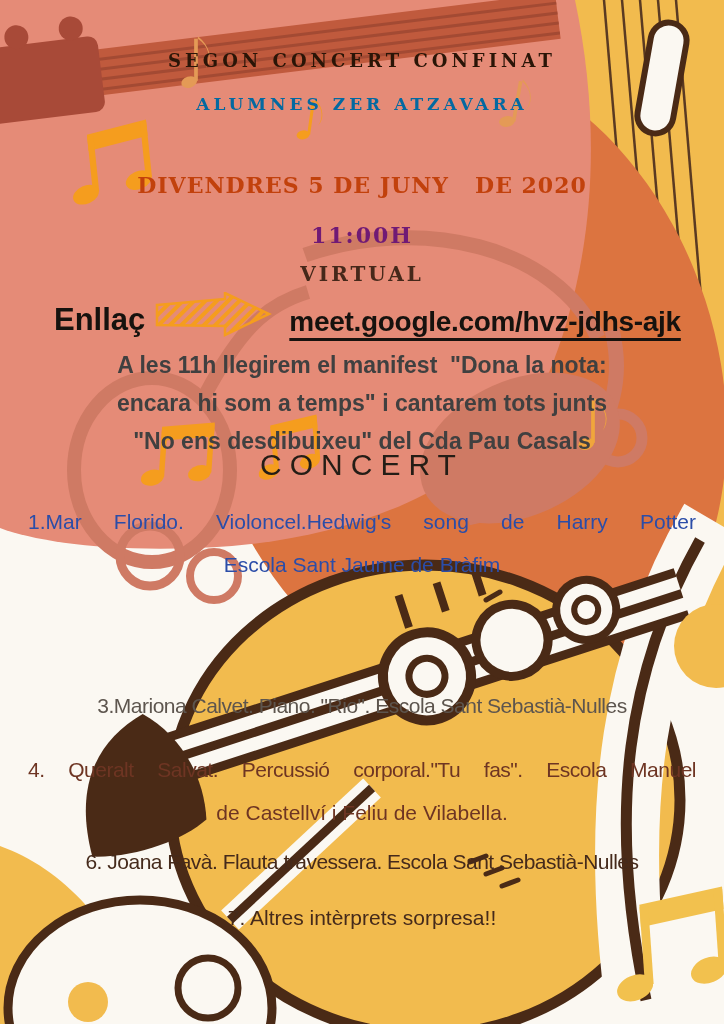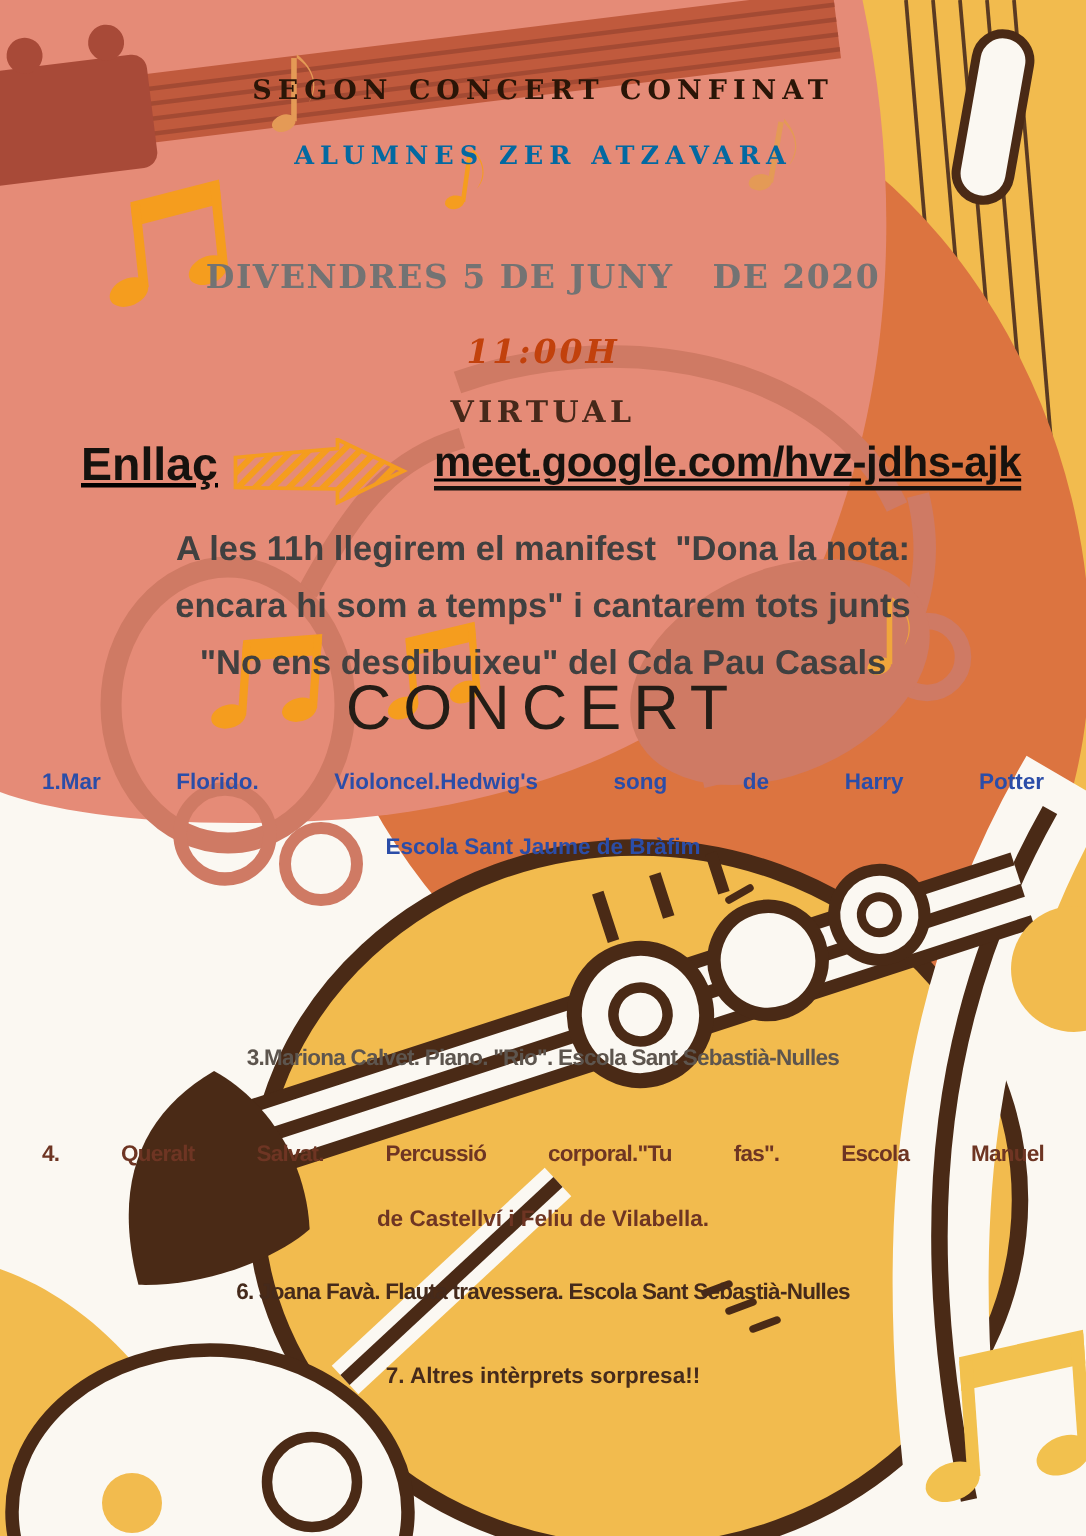--- a/index.html
+++ b/index.html
@@ -12,33 +12,33 @@
   .serif{font-family:"DejaVu Serif",serif;font-weight:700;}
   .pre{white-space:pre;}
 
   .title{top:50px;font-size:18px;letter-spacing:4px;}
   .subtitle{top:94px;font-size:17px;letter-spacing:4px;}
   .date{top:172px;font-size:22px;letter-spacing:1px;}
   .time{top:222px;font-size:22px;letter-spacing:2px;}
   .mode{top:262px;font-size:20px;letter-spacing:3px;}
 
   .linkrow{position:absolute;top:292px;left:54px;right:15px;z-index:2;
-    display:flex;align-items:flex-start;text-decoration:underline;}
+    display:flex;align-items:flex-end;}
   .linklabel{font-size:31px;font-weight:700;}
   .arrow-wrap{width:118px;height:46px;margin:0 16px 0 10px;flex:none;}
   .linkurl{font-size:28px;font-weight:700;letter-spacing:-0.3px;
     text-decoration:underline;text-decoration-thickness:3px;text-underline-offset:7px;}
 
   .manifest{top:346px;font-weight:700;font-size:23px;line-height:38px;z-index:2;}
   .manifest div{white-space:pre;}
 
-  .concert{top:448px;font-size:42px;letter-spacing:8px;font-weight:400;color:#241d16;}
-
-  .program{position:absolute;left:28px;width:668px;z-index:2;font-weight:700;
-    font-size:15px;line-height:43px;}
+  .concert{top:448px;font-size:30px;letter-spacing:8px;font-weight:400;color:#241d16;}
+
+  .program{position:absolute;left:28px;width:668px;z-index:2;font-weight:400;
+    font-size:21px;line-height:43px;}
   .program .line{min-height:43px;text-align:center;}
   .just{text-align:justify;text-align-last:justify;}
   .tight{letter-spacing:-0.5px;}
   .i0{top:500px;} .i1{top:596px;} .i2{top:684px;} .i3{top:748px;}
   .i4{top:840px;} .i5{top:896px;}
 </style>
 </head>
 <body>
 
 <div class="poster">
@@ -149,23 +149,23 @@
     </g>
 
     <use href="#note2" transform="translate(600,880) scale(1.25) rotate(-4)" fill="#f2c14e"></use>
     <circle cx="716" cy="646" r="42" style="fill:var(--yellow)"></circle>
   </svg>
 
   <div class="txt title serif" style="color: rgb(42, 21, 7);">SEGON CONCERT CONFINAT</div>
 
   <div class="txt subtitle serif" style="color: #0369a1;">ALUMNES ZER ATZAVARA</div>
 
-  <div class="txt date serif pre" style="color: #737373;">DIVENDRES 5 DE JUNY   DE 2020</div>
-
-  <div class="txt time serif" style="color: #c2410c; font-style: italic;">11:00H</div>
+  <div class="txt date serif pre" style="color: #c2410c;">DIVENDRES 5 DE JUNY   DE 2020</div>
+
+  <div class="txt time serif" style="color: #701a75;">11:00H</div>
 
   <div class="txt mode serif" style="color: rgb(70, 40, 26);">VIRTUAL</div>
 
   <div class="linkrow">
     <span class="linklabel" style="color: rgb(22, 18, 14);">Enllaç</span>
     <span class="arrow-wrap">
       <svg width="118" height="46" viewBox="0 0 118 46">
         <defs>
           <pattern id="hatch" width="8" height="8" patternUnits="userSpaceOnUse" patternTransform="rotate(45)">
             <rect width="4" height="8" style="fill:var(--note_orange)"></rect>

